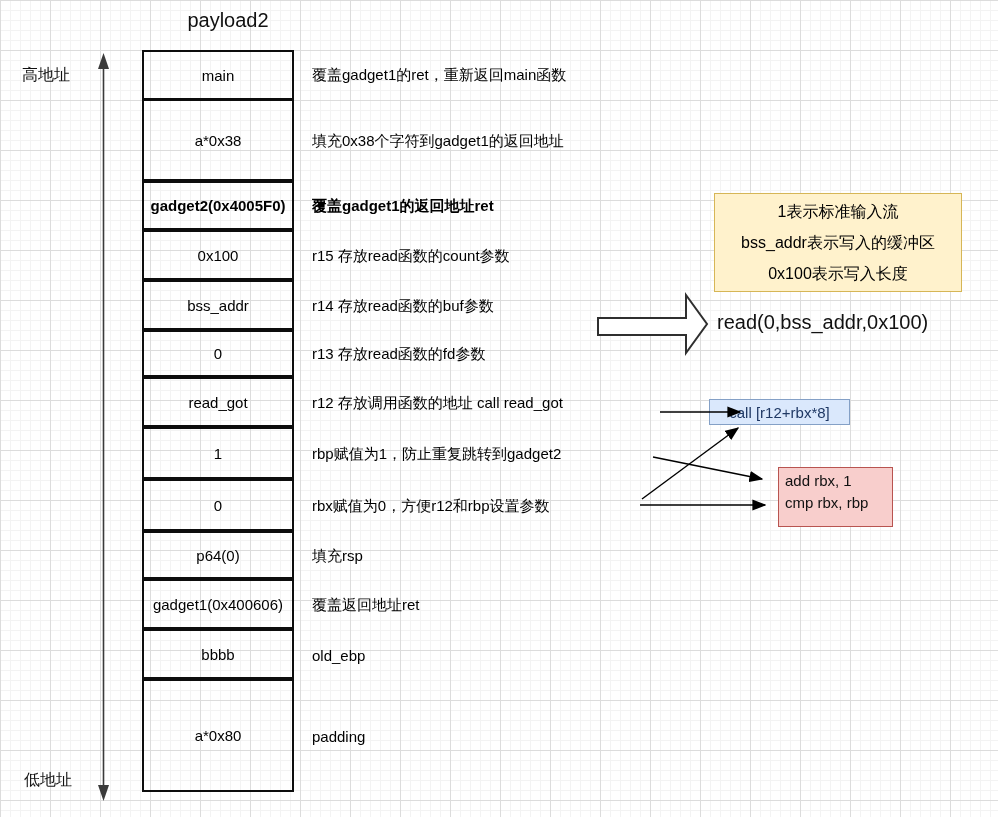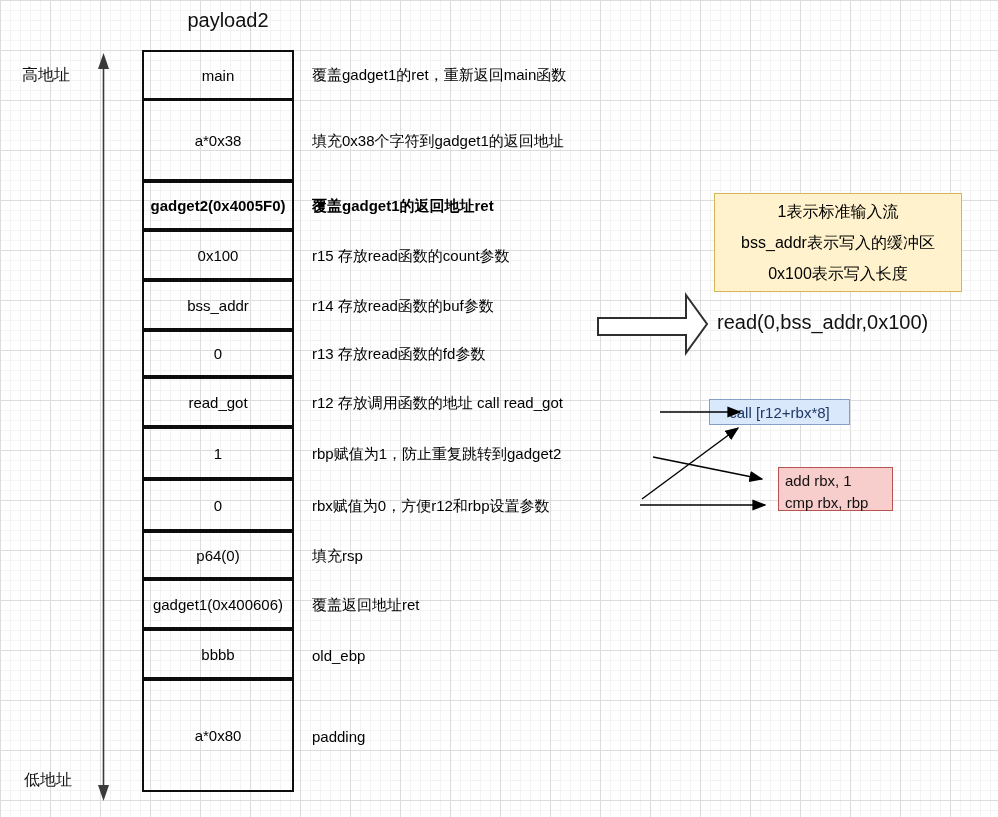--- a/index.html
+++ b/index.html
@@ -27,21 +27,21 @@
   .overlay{position:absolute;left:0;top:0;width:998px;height:817px;pointer-events:none;}
   #notebox{position:absolute;left:714px;top:193px;width:248px;height:99px;
            box-sizing:border-box;border:1px solid #d6b656;background:#fff2cc;
            display:flex;flex-direction:column;justify-content:center;text-align:center;
            font-size:16px;line-height:31px;}
   .read-call{position:absolute;left:717px;top:311px;font-size:20px;color:#111;}
   #callbox{position:absolute;left:709px;top:399px;width:141px;height:26px;
            box-sizing:border-box;border:1px solid #84a0c6;background:#dae8fc;
            display:flex;align-items:center;justify-content:center;
            font-size:15px;color:#1f3864;}
-  #loopbox{position:absolute;left:778px;top:467px;width:115px;height:44px;
+  #loopbox{position:absolute;left:778px;top:467px;width:115px;height:60px;
            box-sizing:border-box;border:1px solid #b85450;background:#f8cecc;
            font-size:15px;line-height:22px;padding:2px 0 0 6px;color:#111;}
 </style>
 </head>
 <body>
 
 <div class="canvas">
 
   <div class="title">payload2</div>
 

